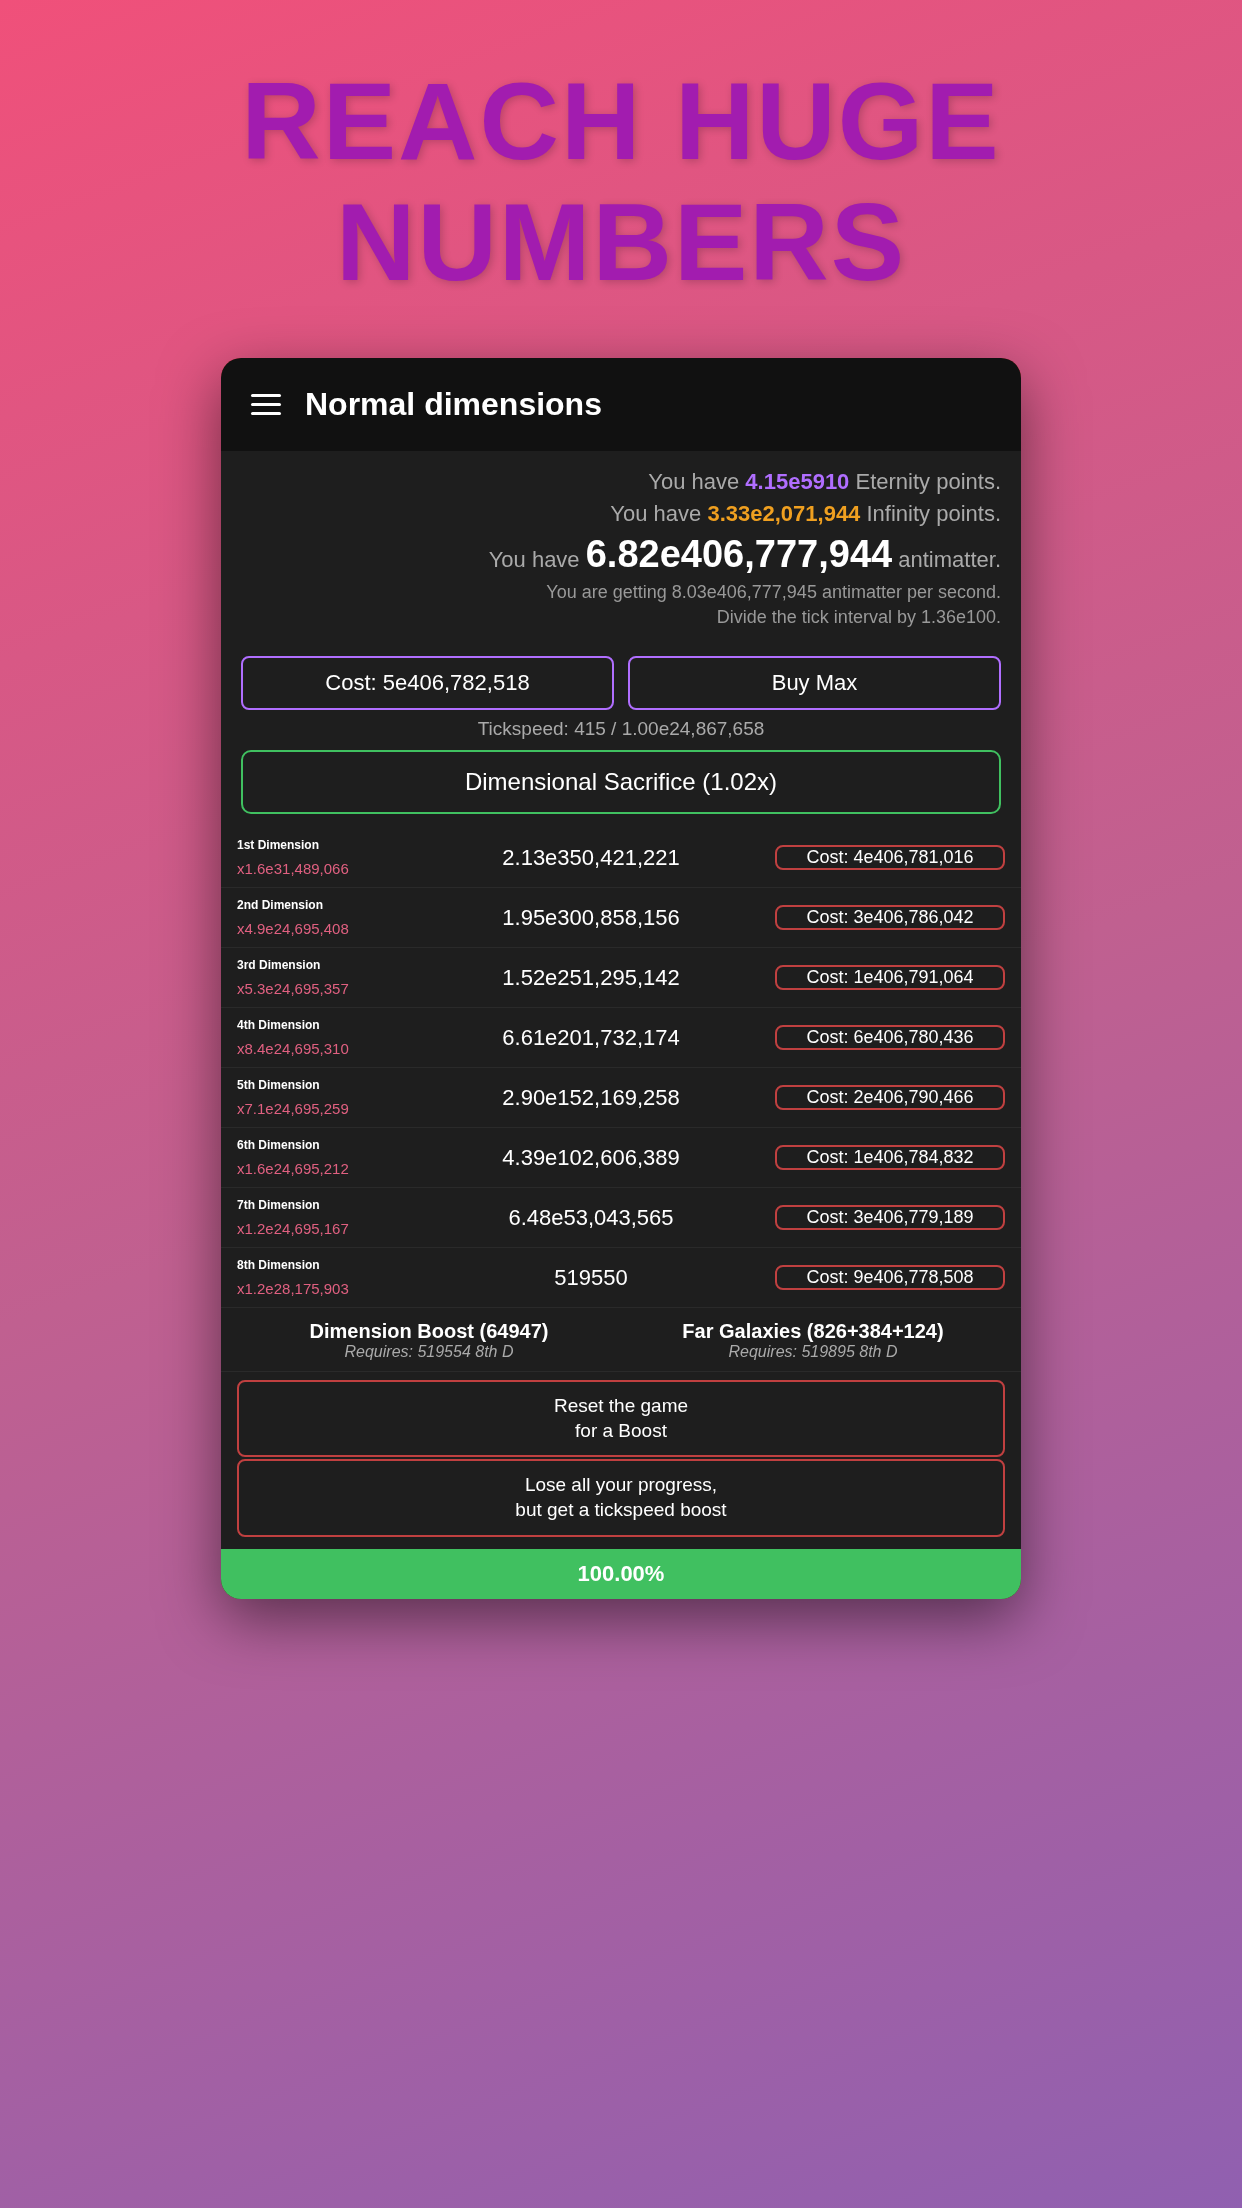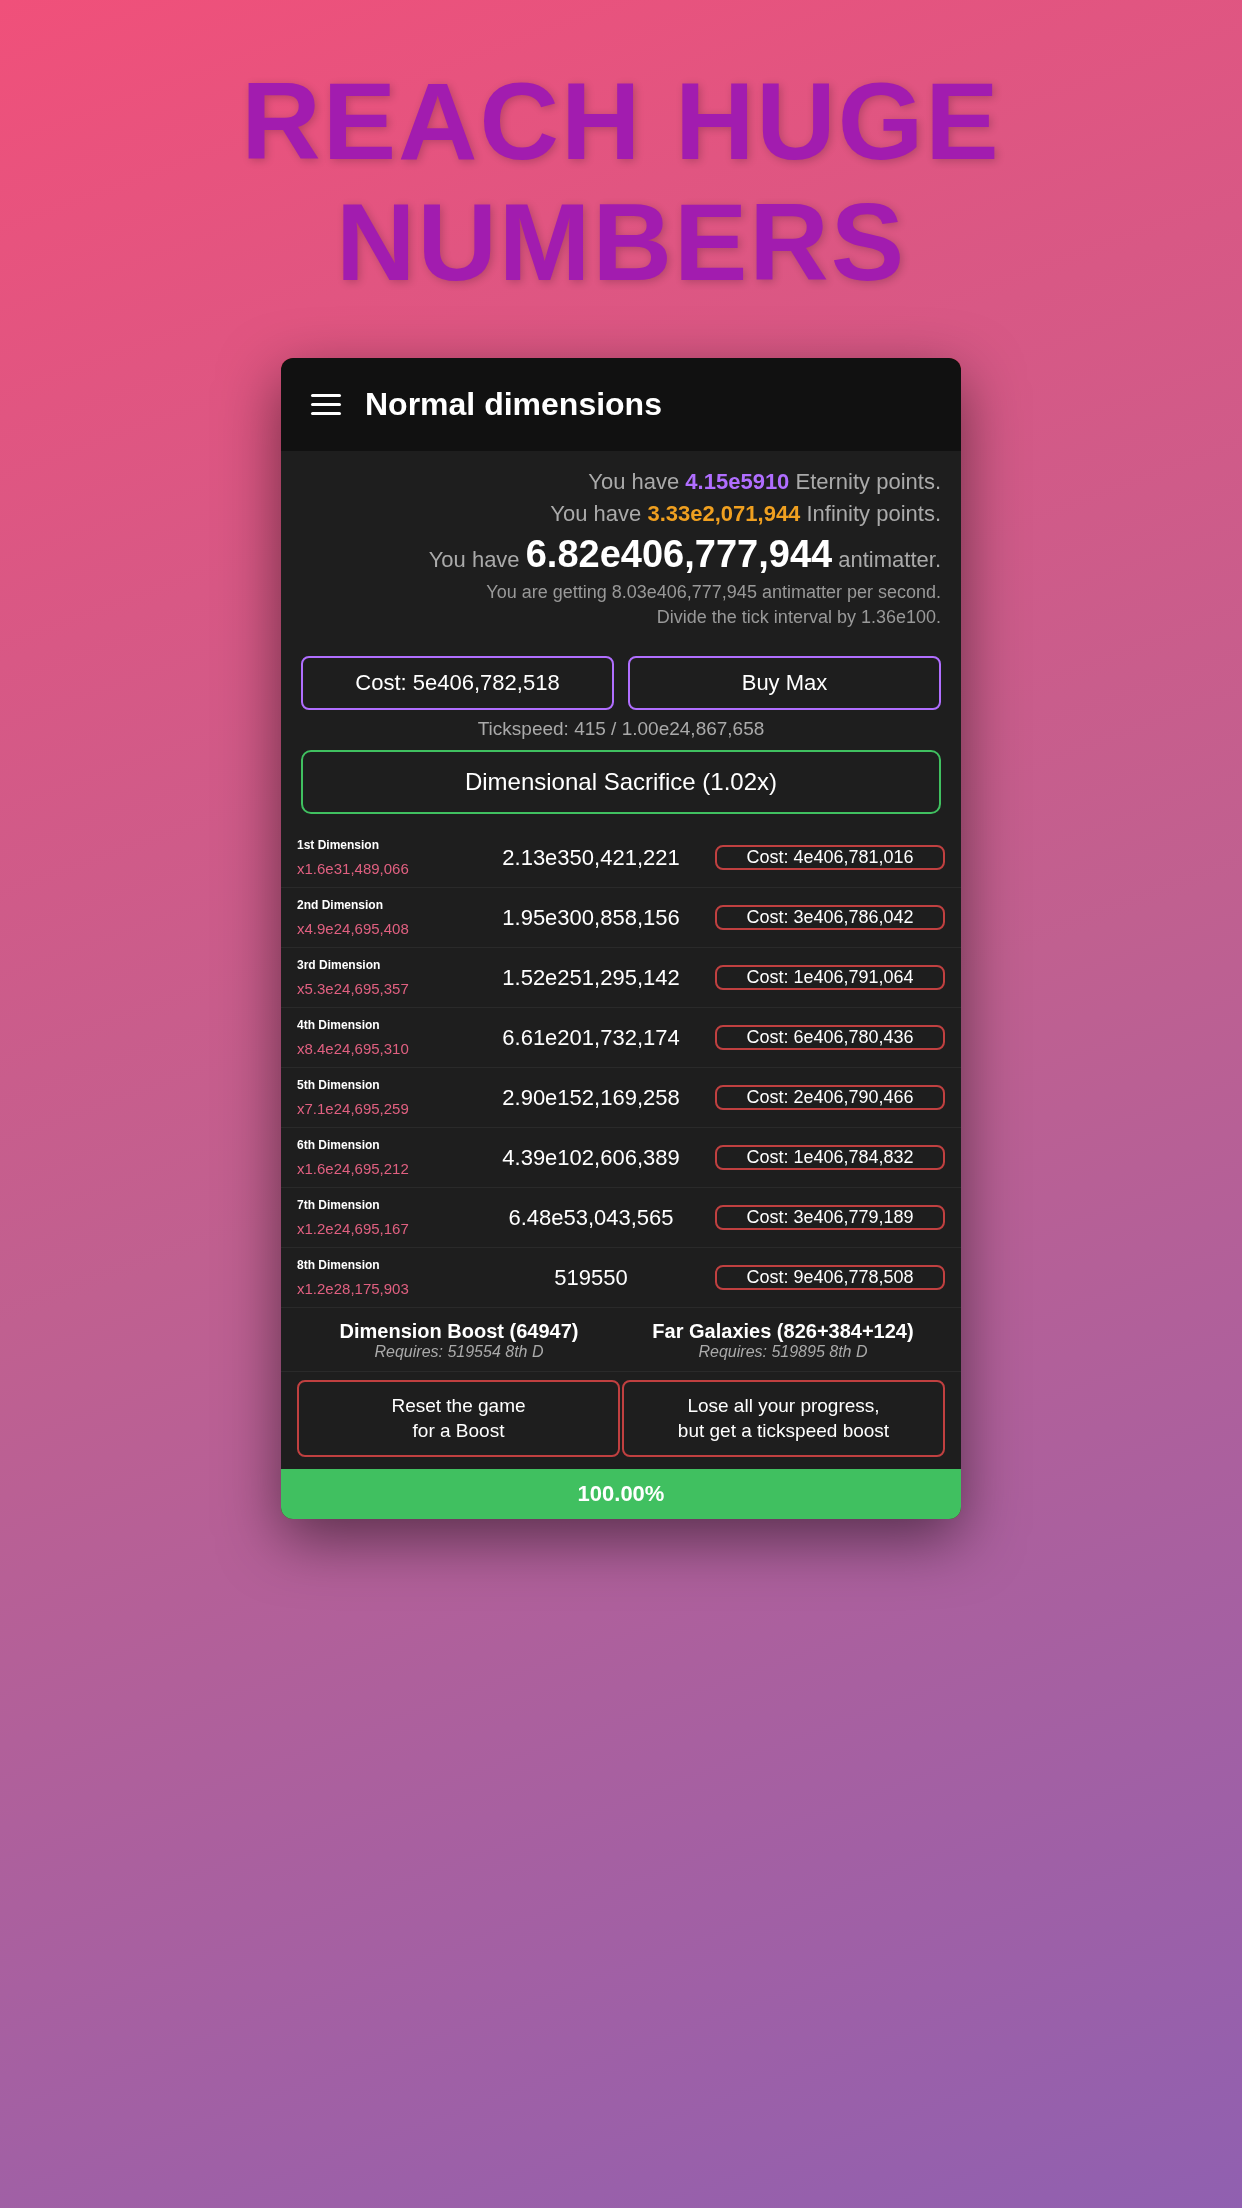--- a/index.html
+++ b/index.html
@@ -20,23 +20,23 @@
       font-weight: 900;
       text-align: center;
       line-height: 1.1;
       margin-top: 60px;
       margin-bottom: 56px;
       text-shadow: 2px 2px 8px rgba(0,0,0,0.2);
       letter-spacing: 2px;
     }
 
     .phone-wrapper {
-      width: 680px;
+      width: 800px;
       background: #ef4444;
-      border-radius: 12px;
+      border-radius: 20px;
       overflow: hidden;
       box-shadow: 0 20px 60px rgba(0,0,0,0.5);
       flex-shrink: 0;
     }
 
     .app-header {
       background: #111;
       padding: 28px 30px;
       display: flex;
       align-items: center;
@@ -203,20 +203,21 @@
     .boost-req {
       color: #aaa;
       font-size: 16px;
       font-style: italic;
     }
 
     .bottom-buttons {
       display: flex;
       gap: 2px;
       padding: 8px 16px 12px;
+      flex-direction: column;
     }
 
     .progress-bar-container {
       background: #222;
       height: 50px;
       display: flex;
       align-items: center;
       justify-content: center;
       position: relative;
     }

